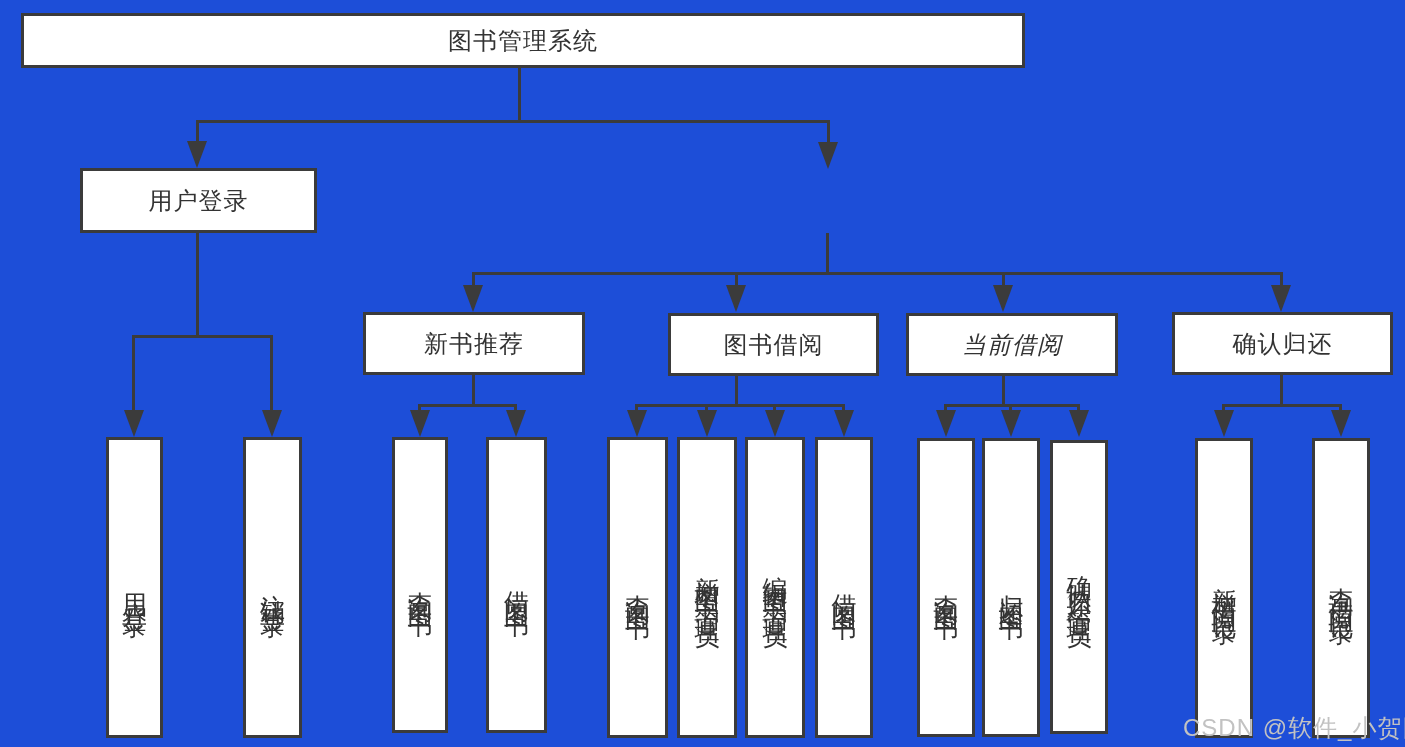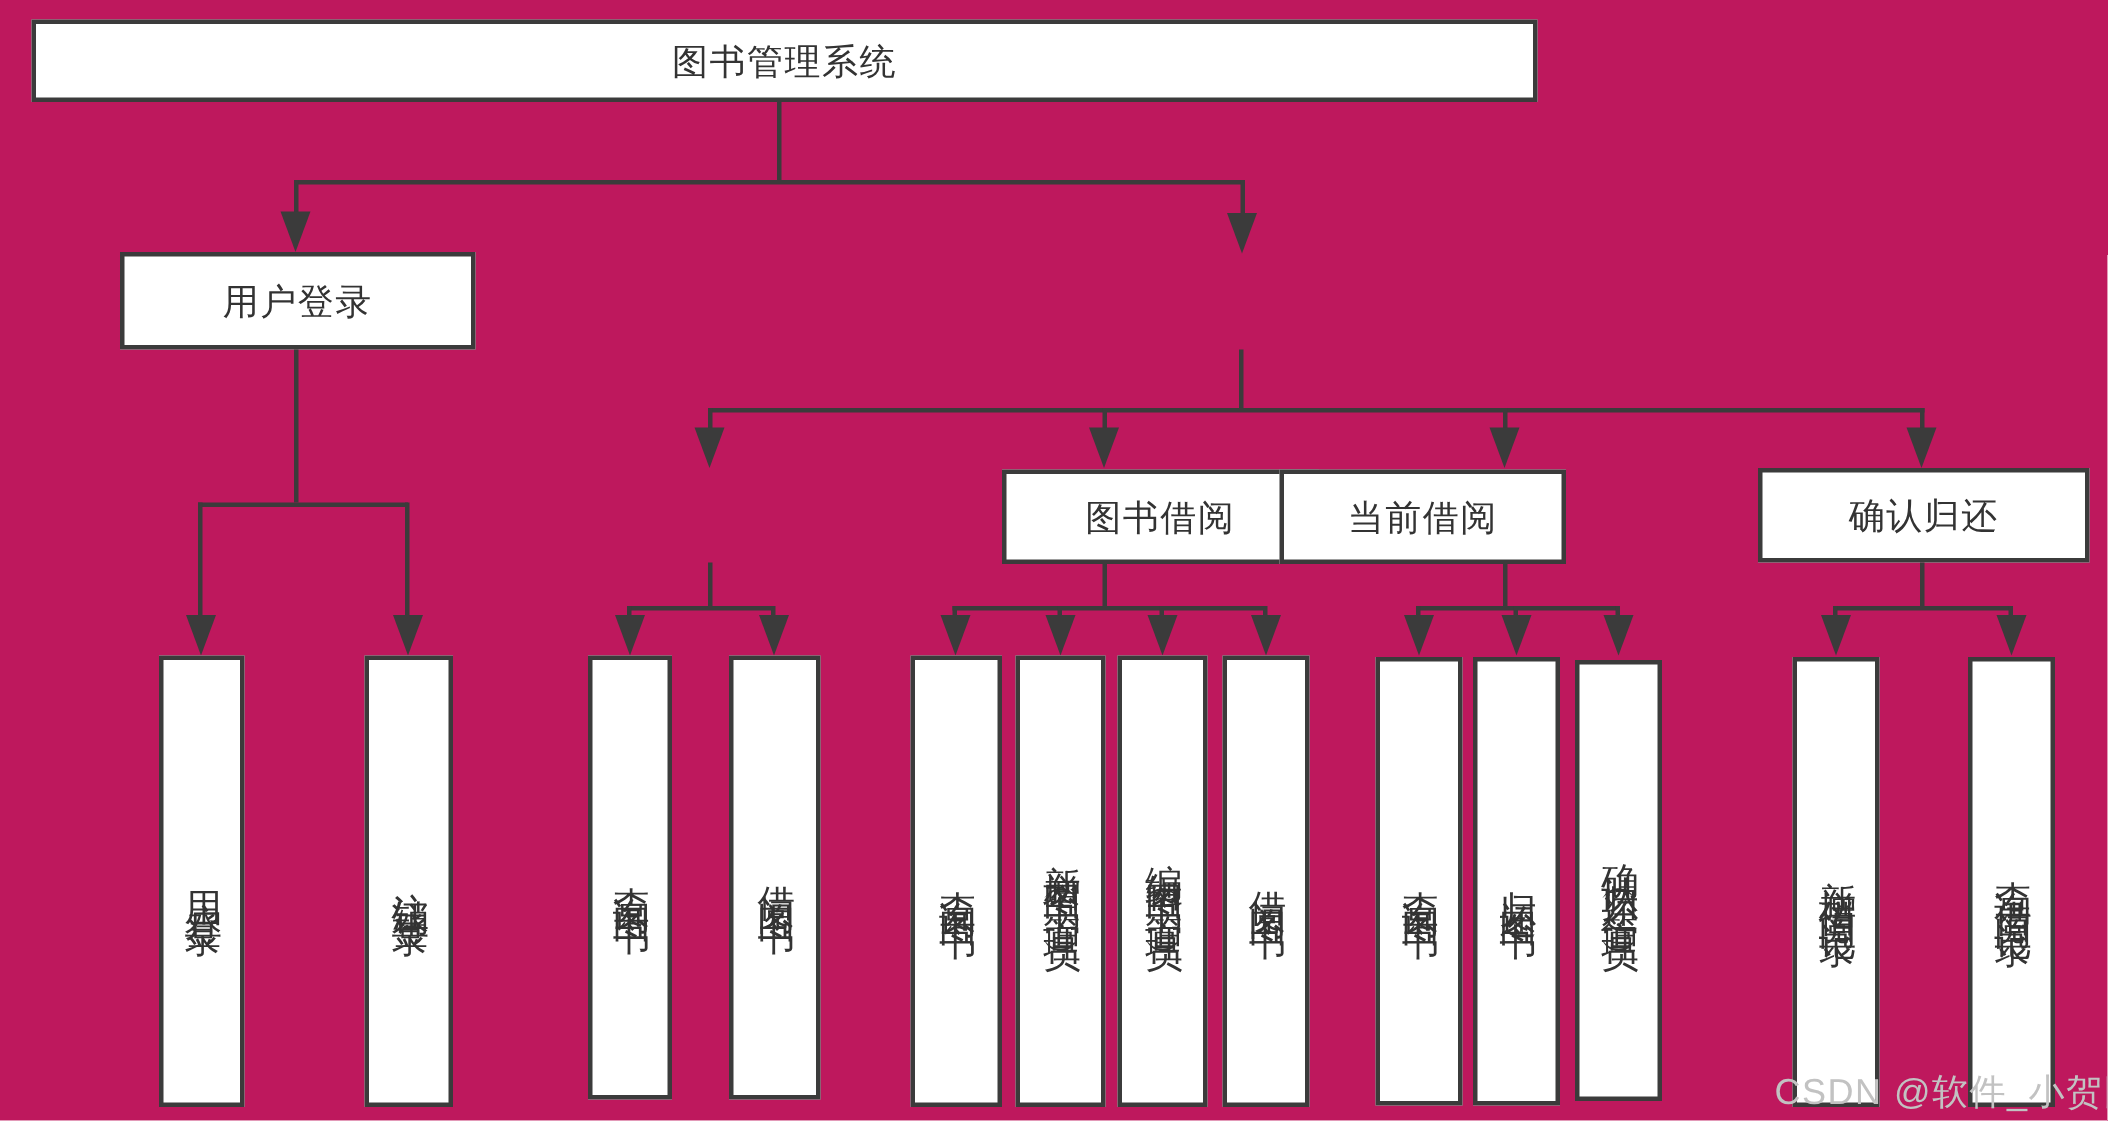--- a/index.html
+++ b/index.html
@@ -1,19 +1,19 @@
 <!DOCTYPE html>
 <html><head>
 <meta charset="utf-8">
 <style>
   html,body{margin:0;padding:0;background:#ffffff;}
   #stage{
     position:relative;
     width:1405px;height:747px;
-    background:#be185d;
+    background:#1d4ed8;
     font-family:"Liberation Sans",sans-serif;
     overflow:hidden;
   }
   .box{
     position:absolute;
     box-sizing:border-box;
     border:3px solid #3b3b3b;
     background:#ffffff;
     display:flex;
     align-items:center;
@@ -83,24 +83,27 @@
   <div class="line hl" style="left:472px;top:272px;width:811px;"></div>
   <div class="line vl" style="left:472px;top:272px;height:16px;"></div>
   <div class="arr" style="left:463px;top:285px;"></div>
   <div class="line vl" style="left:735px;top:272px;height:16px;"></div>
   <div class="arr" style="left:726px;top:285px;"></div>
   <div class="line vl" style="left:1002px;top:272px;height:16px;"></div>
   <div class="arr" style="left:993px;top:285px;"></div>
   <div class="line vl" style="left:1280px;top:272px;height:16px;"></div>
   <div class="arr" style="left:1271px;top:285px;"></div>
 
+  <div class="box" style="left:363px;top:312px;width:222px;height:63px;">
+    <span class="hlabel">新书推荐</span>
+  </div>
   <div class="box" style="left:668px;top:313px;width:211px;height:63px;">
     <span class="hlabel">图书借阅</span>
   </div>
-  <div class="box" style="left:853px;top:313px;width:191px;height:63px;">
+  <div class="box" style="left:906px;top:313px;width:212px;height:63px;font-style:italic;">
     <span class="hlabel">当前借阅</span>
   </div>
   <div class="box" style="left:1172px;top:312px;width:221px;height:63px;">
     <span class="hlabel">确认归还</span>
   </div>
 
   <div class="line vl" style="left:472px;top:375px;height:31px;"></div>
   <div class="line hl" style="left:418px;top:404px;width:98px;"></div>
   <div class="line vl" style="left:418px;top:404px;height:9px;"></div>
   <div class="arr" style="left:410px;top:410px;"></div>

